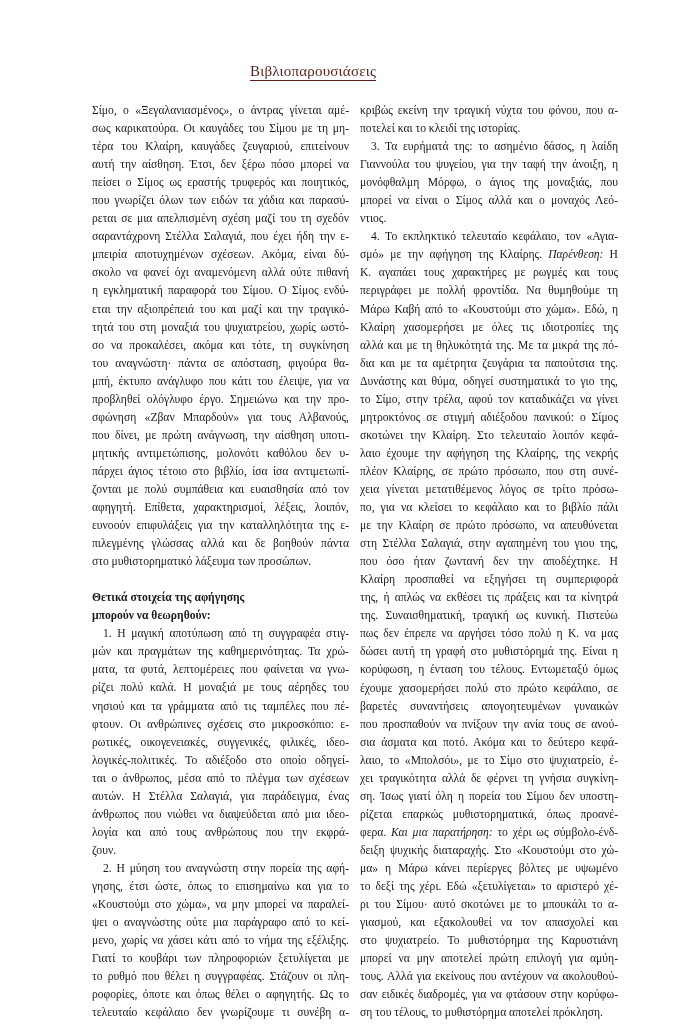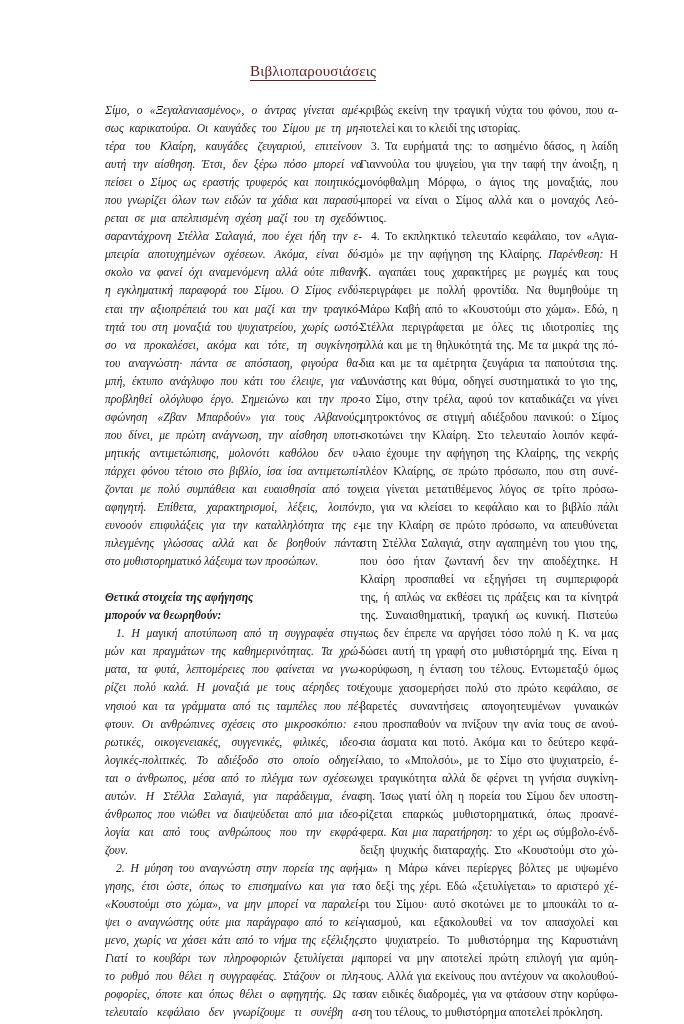--- a/index.html
+++ b/index.html
@@ -1,21 +1,21 @@
 <!DOCTYPE html>
 <html><head>
 <meta charset="utf-8">
 <style>
   html, body { margin: 0; padding: 0; background: #ffffff; }
   body { width: 684px; height: 1024px; position: relative; overflow: hidden;
          font-family: "Liberation Serif", "DejaVu Serif", serif; color: #1a1a1a; }
   .header { position: absolute; top: 62px; left: 0; width: 626px; text-align: center; }
   .header span { font-size: 15px; color: #5a1f1f; border-bottom: 1px solid #5a1f1f; padding-bottom: 1px; letter-spacing: 0.2px; }
   .col { position: absolute; top: 102px; width: 257px; font-size: 11.6px; line-height: 18.05px; }
-  .col.left { left: 105px; font-style: italic; }
+  .col.left { left: 92px; }
   .col.right { left: 360px; width: 258px; }
   .ln { display: block; white-space: nowrap; text-align: justify; text-align-last: justify; height: 18.05px; overflow: visible; }
   .ln.last { text-align-last: left; }
   .ln.ind { padding-left: 11px; }
   .gap { display: block; height: 18px; }
   .h { font-weight: bold; display: block; white-space: nowrap; }
   i { font-style: italic; }
   .pagenum { position: absolute; top: 994px; left: 0; width: 684px; text-align: center; font-size: 14px; color: #5a1f1f; margin-top: 32px; }
 </style>
 </head>
@@ -40,21 +40,21 @@
       <span class="ln">η εγκληματική παραφορά του Σίμου. Ο Σίμος ενδύ-</span>
       <span class="ln">εται την αξιοπρέπειά του και μαζί και την τραγικό-</span>
       <span class="ln">τητά του στη μοναξιά του ψυχιατρείου, χωρίς ωστό-</span>
       <span class="ln">σο να προκαλέσει, ακόμα και τότε, τη συγκίνηση</span>
       <span class="ln">του αναγνώστη· πάντα σε απόσταση, φιγούρα θα-</span>
       <span class="ln">μπή, έκτυπο ανάγλυφο που κάτι του έλειψε, για να</span>
       <span class="ln">προβληθεί ολόγλυφο έργο. Σημειώνω και την προ-</span>
       <span class="ln">σφώνηση «Ζβαν Μπαρδούν» για τους Αλβανούς,</span>
       <span class="ln">που δίνει, με πρώτη ανάγνωση, την αίσθηση υποτι-</span>
       <span class="ln">μητικής αντιμετώπισης, μολονότι καθόλου δεν υ-</span>
-      <span class="ln">πάρχει φόνου τέτοιο στο βιβλίο, ίσα ίσα αντιμετωπί-</span>
+      <span class="ln">πάρχει άγιος τέτοιο στο βιβλίο, ίσα ίσα αντιμετωπί-</span>
       <span class="ln">ζονται με πολύ συμπάθεια και ευαισθησία από τον</span>
       <span class="ln">αφηγητή. Επίθετα, χαρακτηρισμοί, λέξεις, λοιπόν,</span>
       <span class="ln">ευνοούν επιφυλάξεις για την καταλληλότητα της ε-</span>
       <span class="ln">πιλεγμένης γλώσσας αλλά και δε βοηθούν πάντα</span>
       <span class="ln last">στο μυθιστορηματικό λάξευμα των προσώπων.</span>
     </div>
   <span class="gap"></span>
   <div>
     <span class="h">Θετικά στοιχεία της αφήγησης</span>
     <span class="h">μπορούν να θεωρηθούν:</span>
@@ -99,21 +99,21 @@
       <span class="ln">μπορεί να είναι ο Σίμος αλλά και ο μοναχός Λεό-</span>
       <span class="ln last">ντιος.</span>
     </div>
   <div>
     <span class="ln ind">4. Το εκπληκτικό τελευταίο κεφάλαιο, τον «Αγια-</span>
     <span class="ln"><span>σμό» με την αφήγηση της Κλαίρης.</span> <i>Παρένθεση:</i><span> Η</span></span>
     <div id="rp3">
         <span class="ln">Κ. αγαπάει τους χαρακτήρες με ρωγμές και τους</span>
         <span class="ln">περιγράφει με πολλή φροντίδα. Να θυμηθούμε τη</span>
         <span class="ln">Μάρω Καβή από το «Κουστούμι στο χώμα». Εδώ, η</span>
-        <span class="ln">Στέλλα περιγράφεται με όλες τις ιδιοτροπίες της</span>
+        <span class="ln">Κλαίρη χασομερήσει με όλες τις ιδιοτροπίες της</span>
         <span class="ln">αλλά και με τη θηλυκότητά της. Με τα μικρά της πό-</span>
         <span class="ln">δια και με τα αμέτρητα ζευγάρια τα παπούτσια της.</span>
         <span class="ln">Δυνάστης και θύμα, οδηγεί συστηματικά το γιο της,</span>
         <span class="ln">το Σίμο, στην τρέλα, αφού τον καταδικάζει να γίνει</span>
         <span class="ln">μητροκτόνος σε στιγμή αδιέξοδου πανικού: ο Σίμος</span>
         <span class="ln">σκοτώνει την Κλαίρη. Στο τελευταίο λοιπόν κεφά-</span>
         <span class="ln">λαιο έχουμε την αφήγηση της Κλαίρης, της νεκρής</span>
         <span class="ln">πλέον Κλαίρης, σε πρώτο πρόσωπο, που στη συνέ-</span>
         <span class="ln">χεια γίνεται μετατιθέμενος λόγος σε τρίτο πρόσω-</span>
         <span class="ln">πο, για να κλείσει το κεφάλαιο και το βιβλίο πάλι</span>

